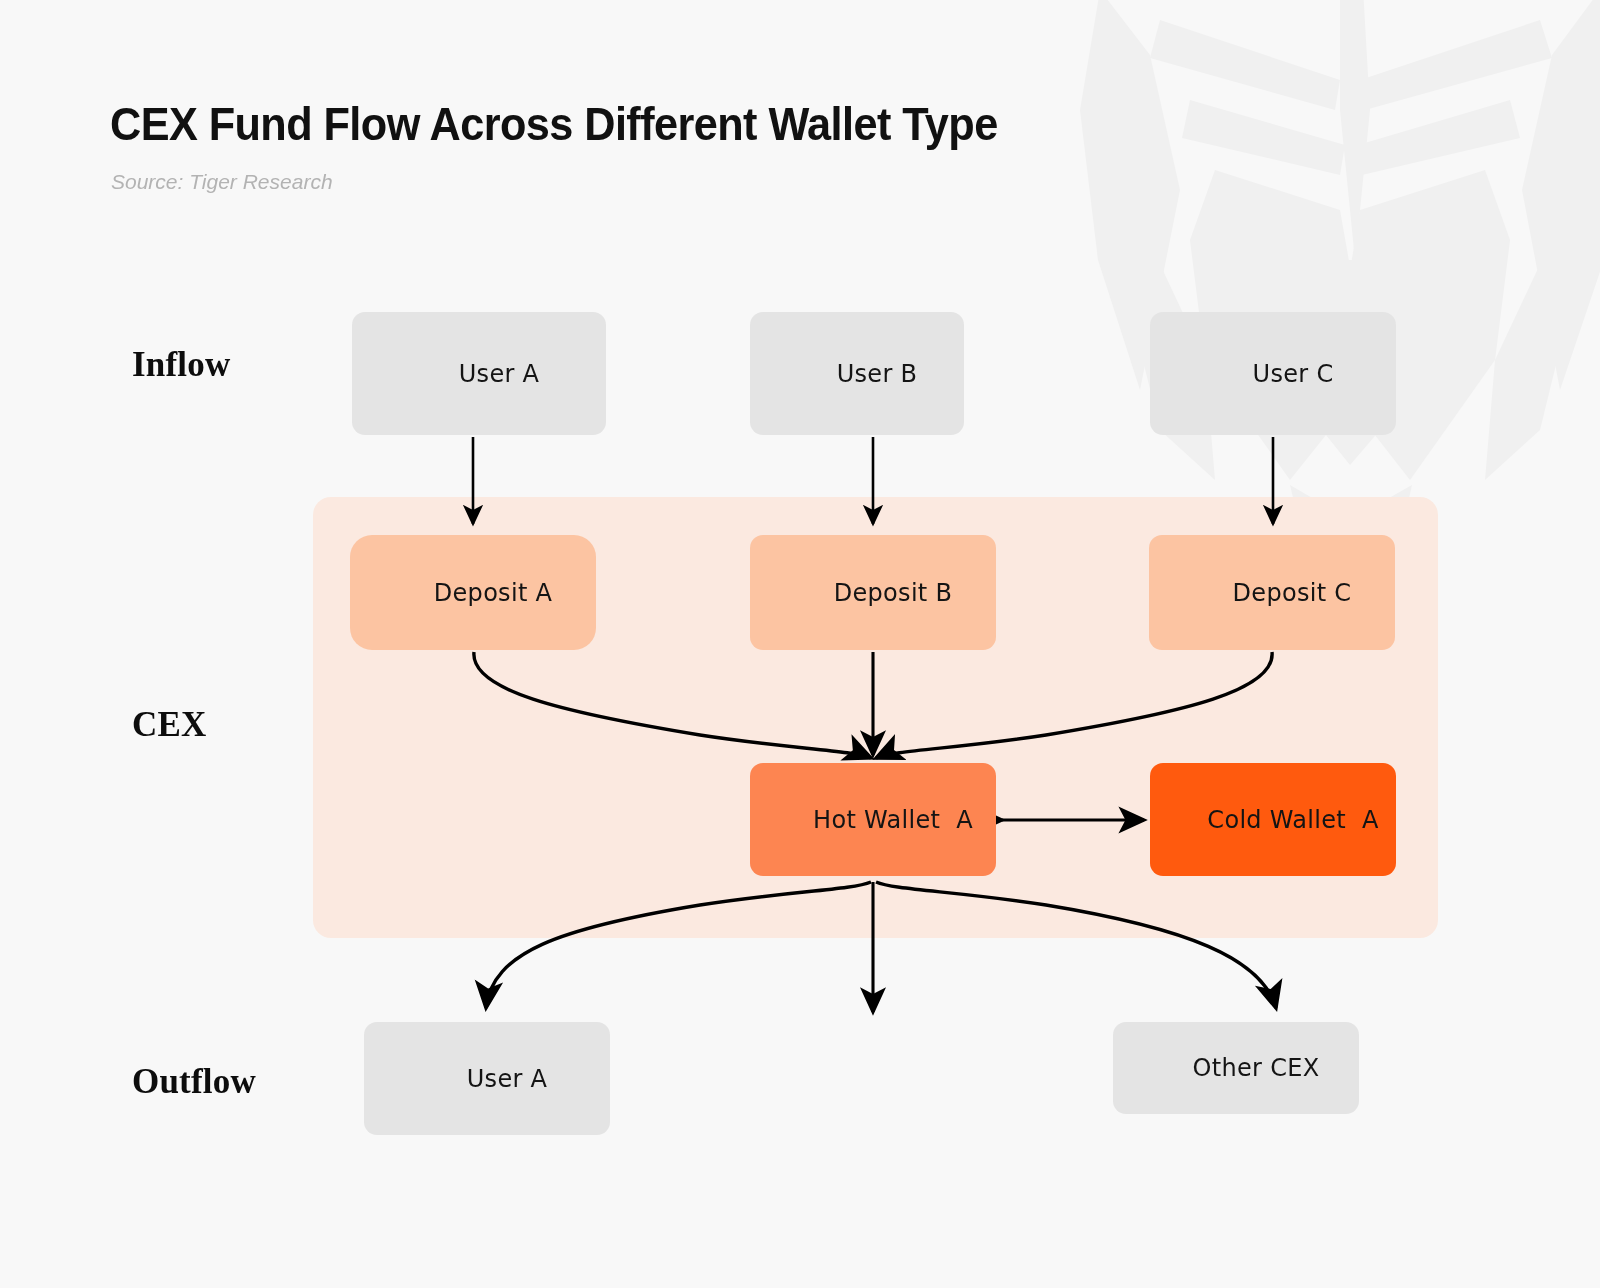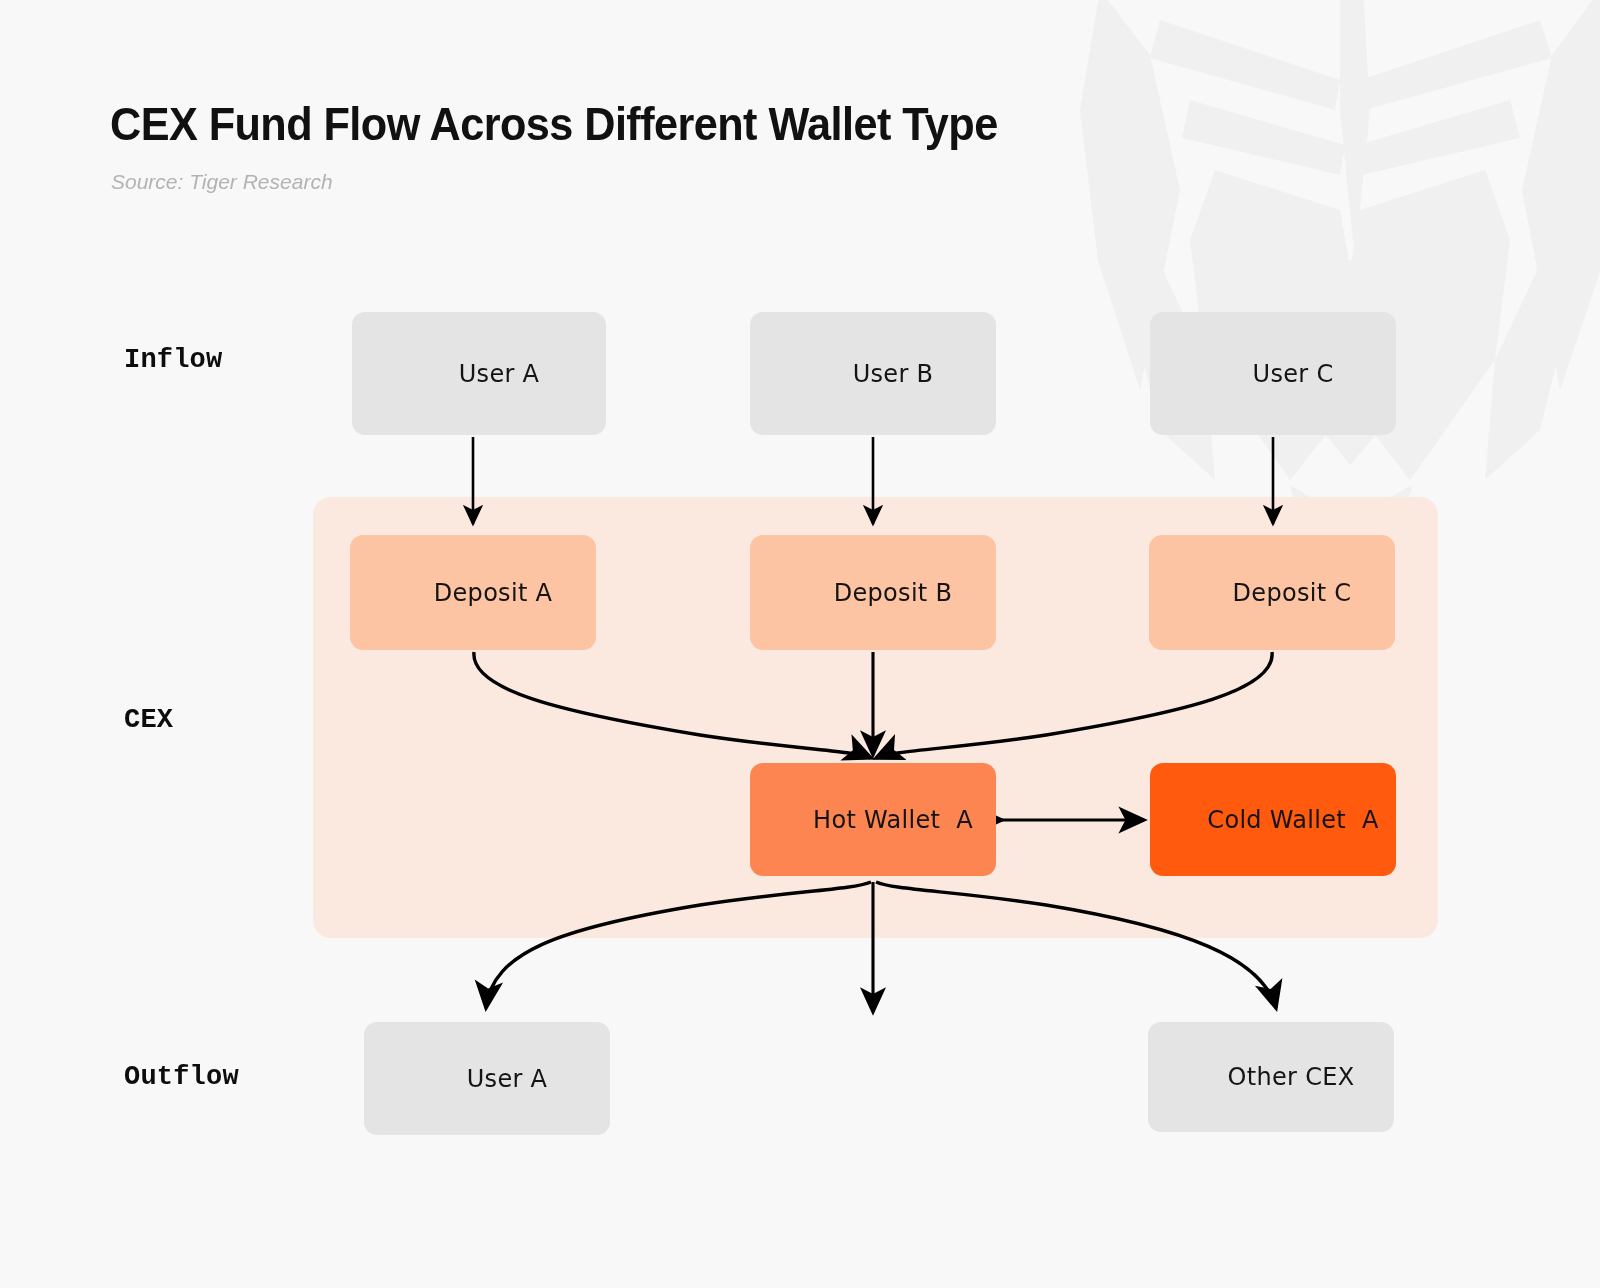--- a/index.html
+++ b/index.html
@@ -54,26 +54,27 @@
     position: absolute;
     left: 313px; top: 497px;
     width: 1125px; height: 441px;
     background: #fbe9e0;
     border-radius: 18px;
   }
 
   
   .row-label {
     position: absolute;
-    font-family: Liberation Mono, monospace;
+    font-family: Liberation Serif, serif;
     font-weight: 700;
-    font-size: 27px;
+    font-size: 35px;
     color: #0d0d0d;
     white-space: nowrap;
     letter-spacing: 0.2px;
+    margin-left: 8px;
   }
   #label-inflow  { left: 124px; top: 345px; }
   #label-cex     { left: 124px; top: 705px; }
   #label-outflow { left: 124px; top: 1062px; }
 
   
   .node {
     position: absolute;
     display: flex;
     align-items: center;
@@ -86,36 +87,36 @@
     letter-spacing: 0.3px;
     padding-left: 40px;
   }
   .node.gray   { background: #e4e4e4; }
   .node.peach  { background: #fcc4a2; }
   .node.orange { background: #fd8551; }
   .node.deep   { background: #ff5a0e; }
 
   
   #n-user-a  { left: 352px;  top: 312px; width: 254px; height: 123px; }
-  #n-user-b  { left: 750px;  top: 312px; width: 246px; height: 123px; }
+  #n-user-b  { left: 750px;  top: 312px; width: 214px; height: 123px; }
   #n-user-c  { left: 1150px; top: 312px; width: 246px; height: 123px; }
 
   
-  #n-dep-a   { left: 350px;  top: 535px; width: 246px; height: 115px; }
+  #n-dep-a   { left: 350px;  top: 535px; width: 246px; height: 115px; border-radius: 22px; }
   #n-dep-b   { left: 750px;  top: 535px; width: 246px; height: 115px; text-align: center; }
   #n-dep-c   { left: 1149px; top: 535px; width: 246px; height: 115px; }
 
   
   #n-hot     { left: 750px;  top: 763px; width: 246px; height: 113px; }
   #n-cold    { left: 1150px; top: 763px; width: 246px; height: 113px; }
 
   
   #n-out-a   { left: 364px;  top: 1022px; width: 246px; height: 113px; }
   #n-out-d   { left: 750px;  top: 1022px; width: 246px; height: 113px; }
-  #n-out-cex { left: 1148px; top: 1022px; width: 246px; height: 110px; }
+  #n-out-cex { left: 1113px; top: 1022px; width: 246px; height: 92px; }
 
   
   #arrows {
     position: absolute;
     left: 0; top: 0;
     width: 1600px; height: 1288px;
     pointer-events: none;
   }
 </style>
 </head>

